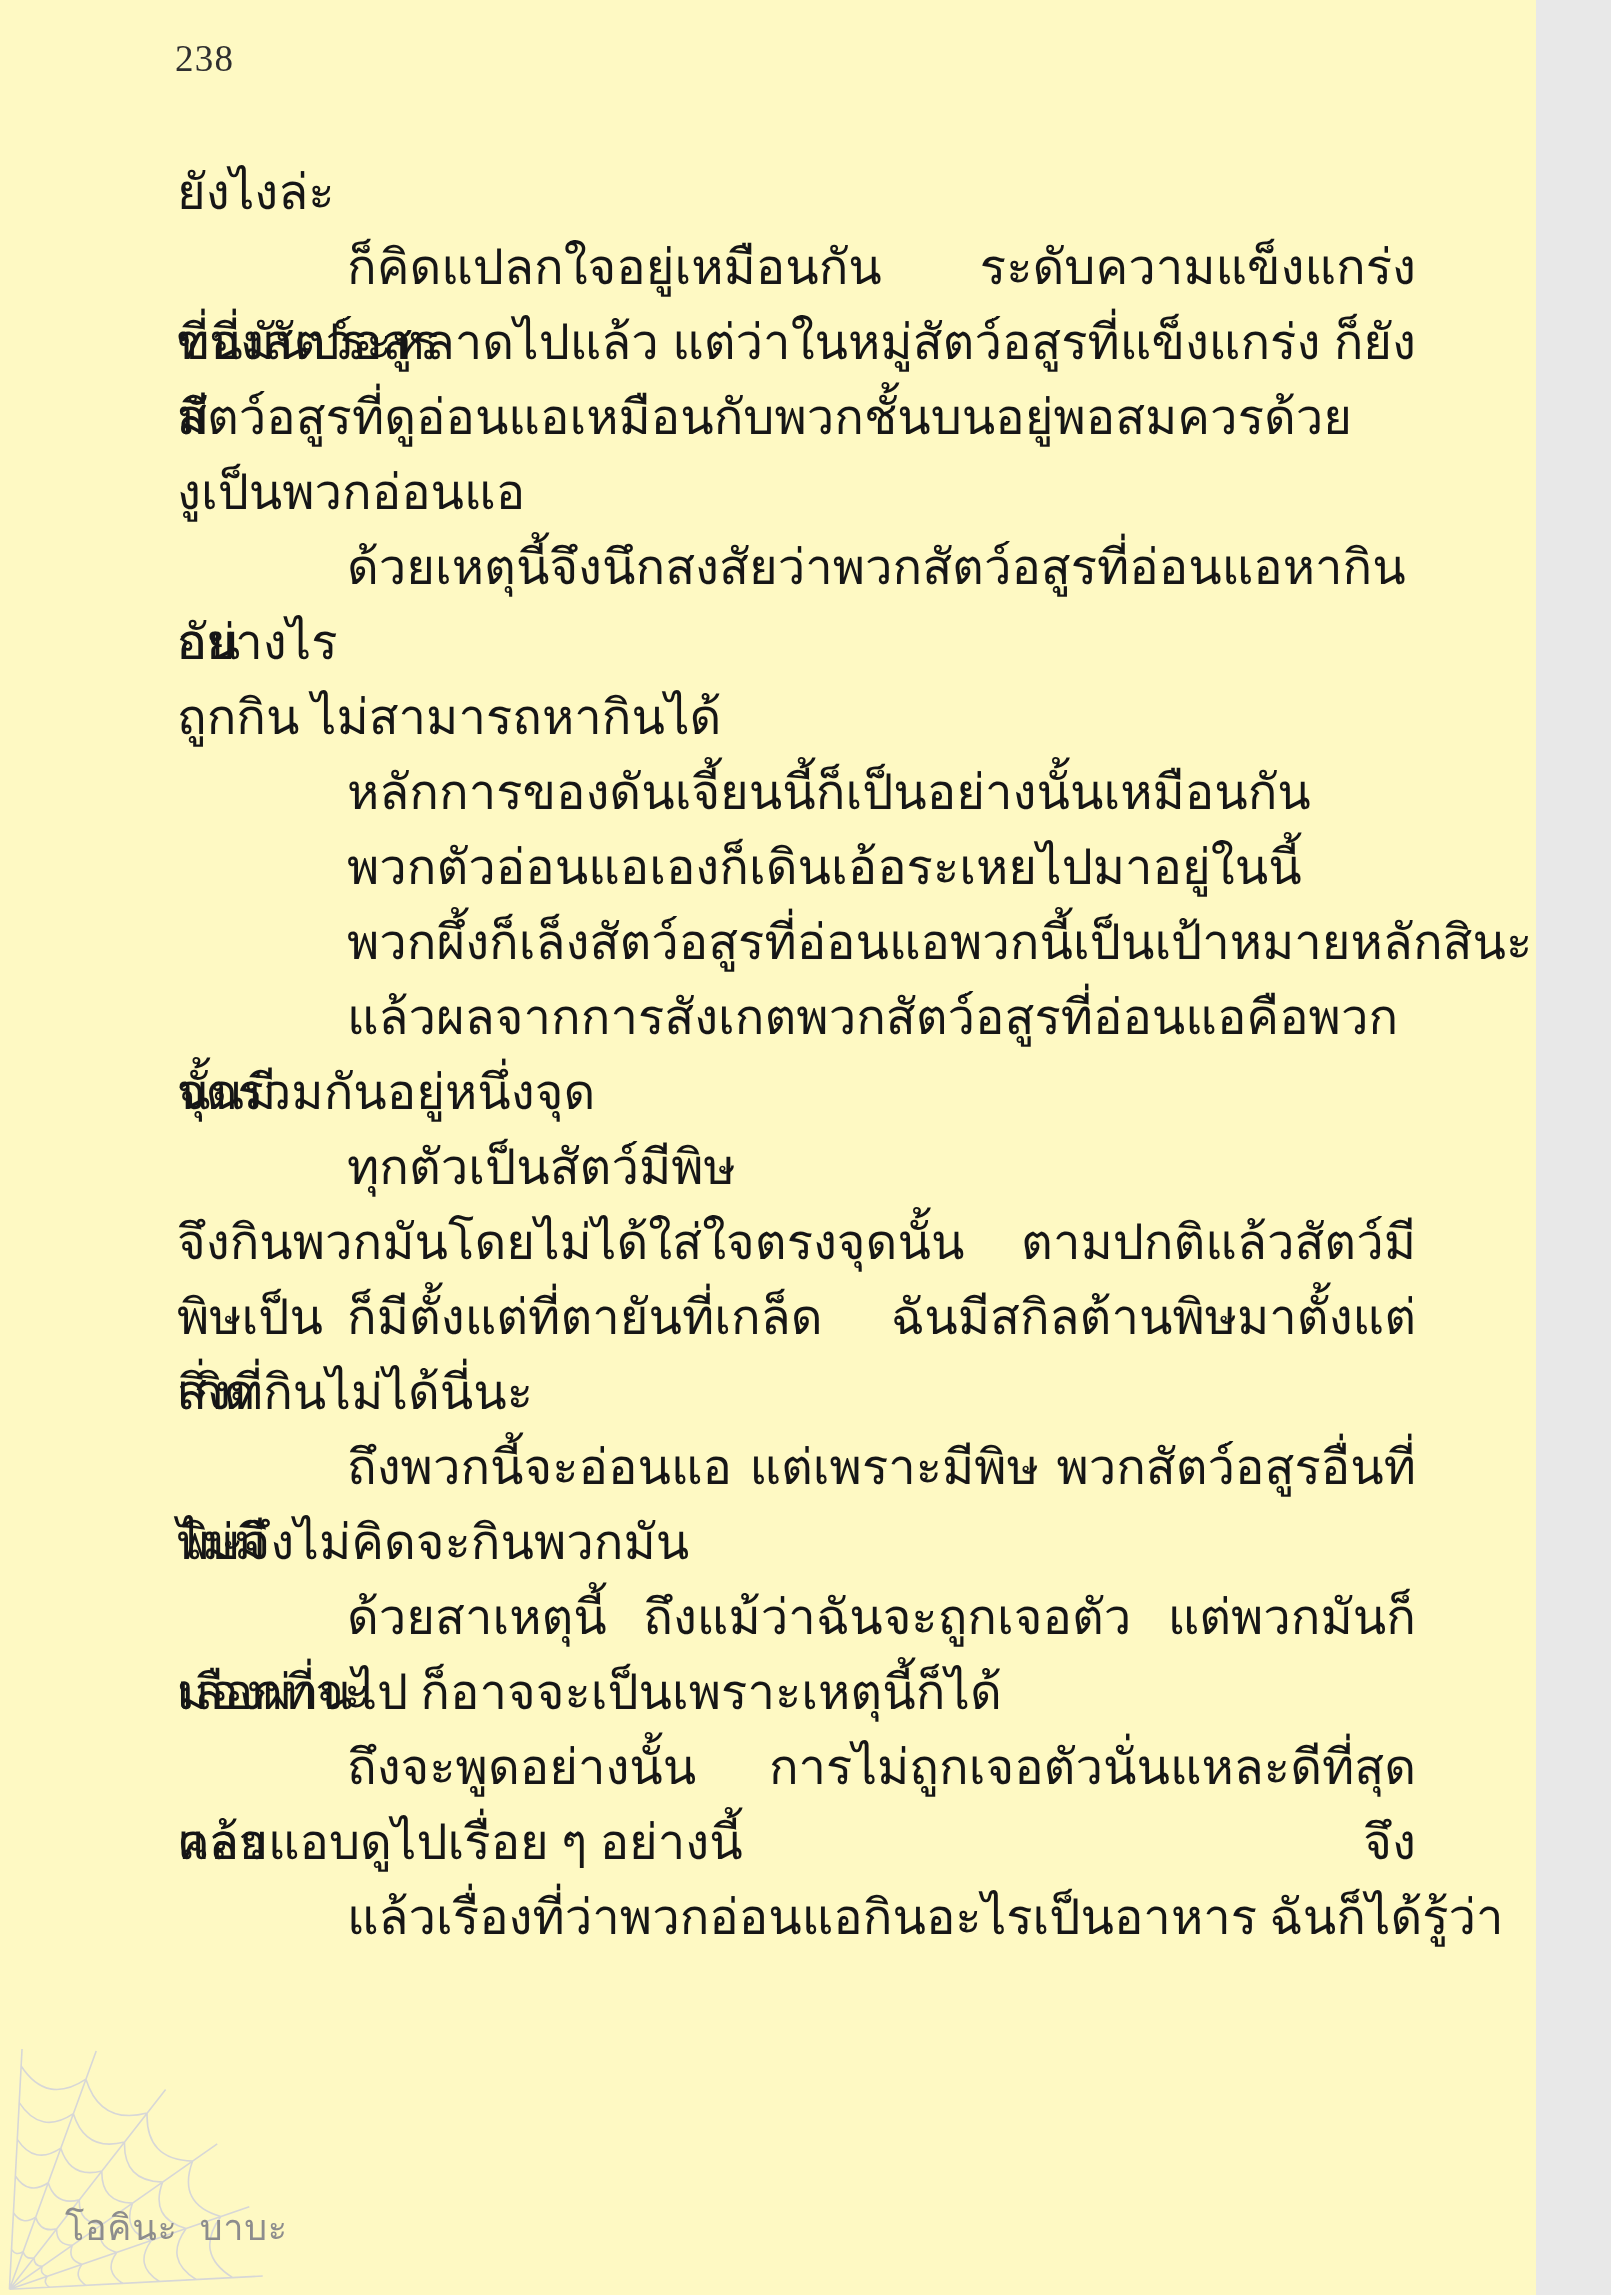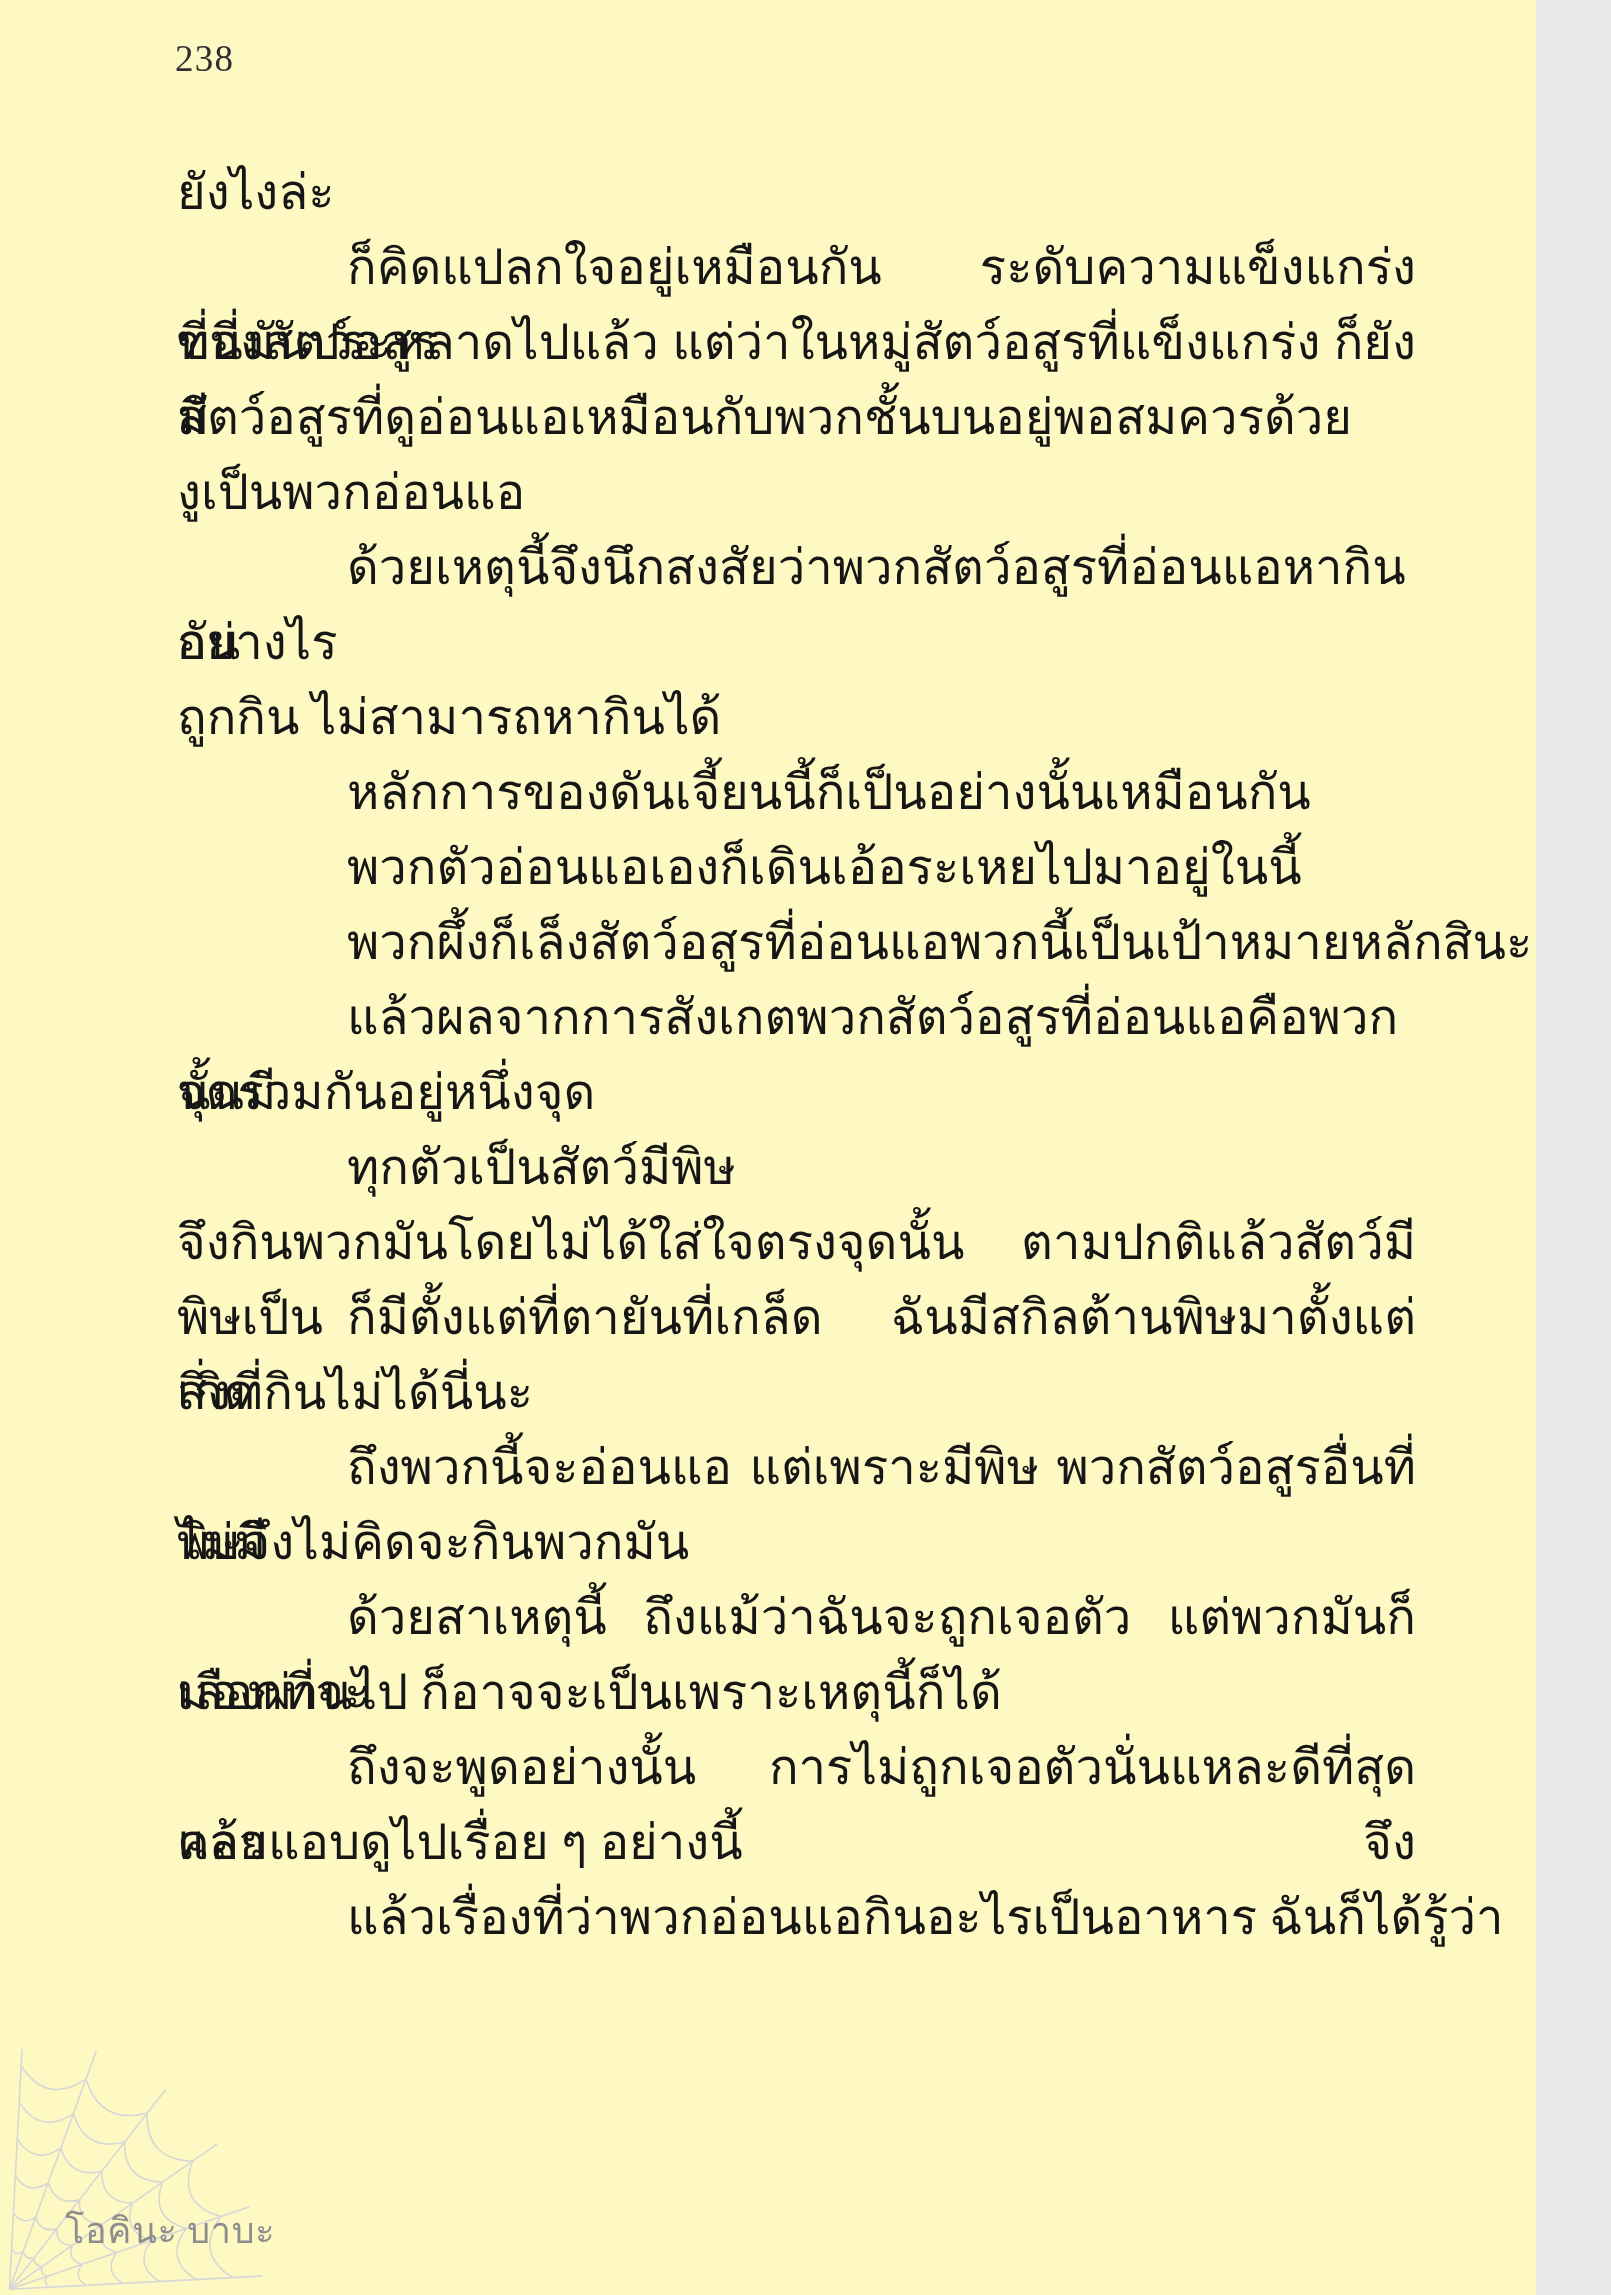--- a/index.html
+++ b/index.html
@@ -42,21 +42,21 @@
     position:absolute;
     left:0; top:2049px;
     width:374px; height:247px;
   }
   #signature {
     position:absolute;
     left:65px; top:2211px;
     font-size:36px;
     line-height:40px;
     color:#8d8d8d;
-    font-family:Liberation Serif, serif;
+    font-family:Liberation Mono, monospace;
     letter-spacing:0.7px;
   }
 </style>
 </head>
 <body>
 
 <div id="page">
 
   <div id="page-number" style="color: rgb(47, 47, 47);">238</div>
 

